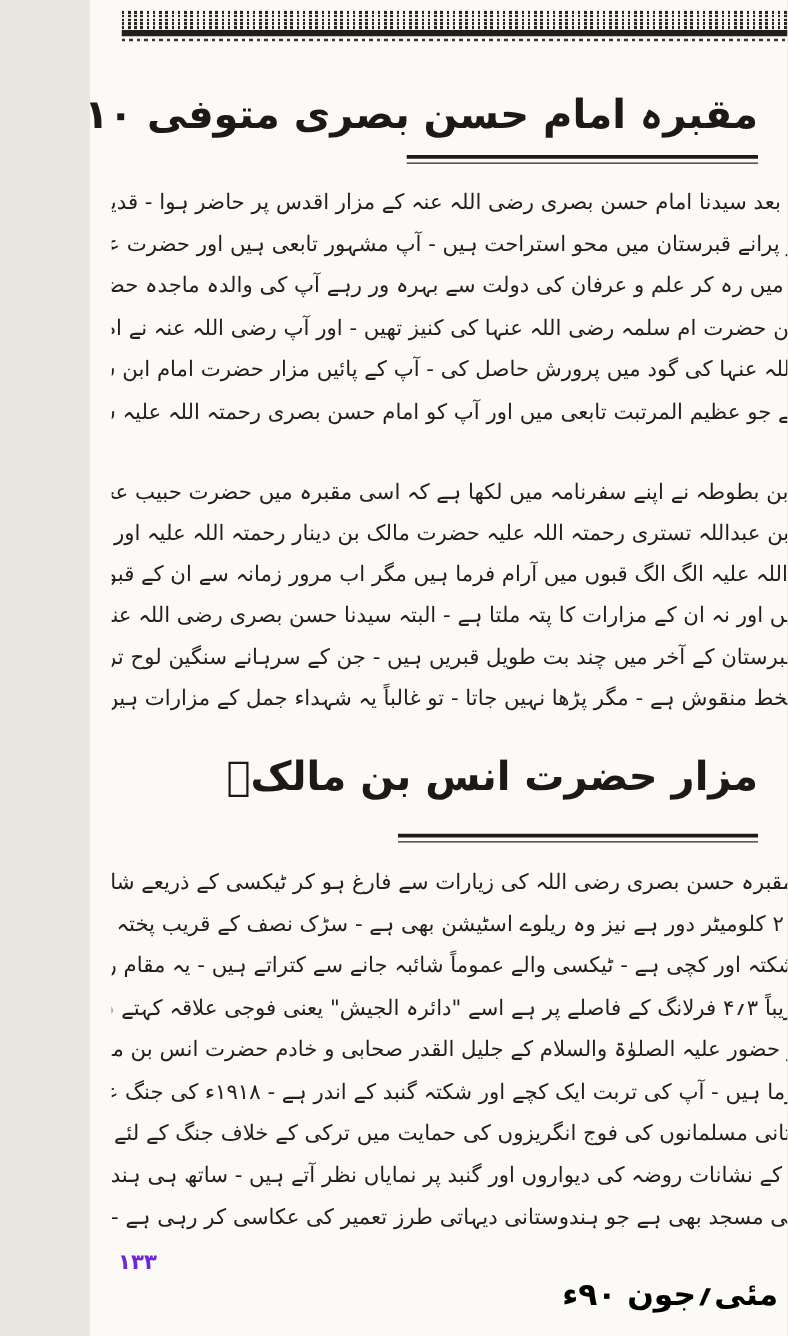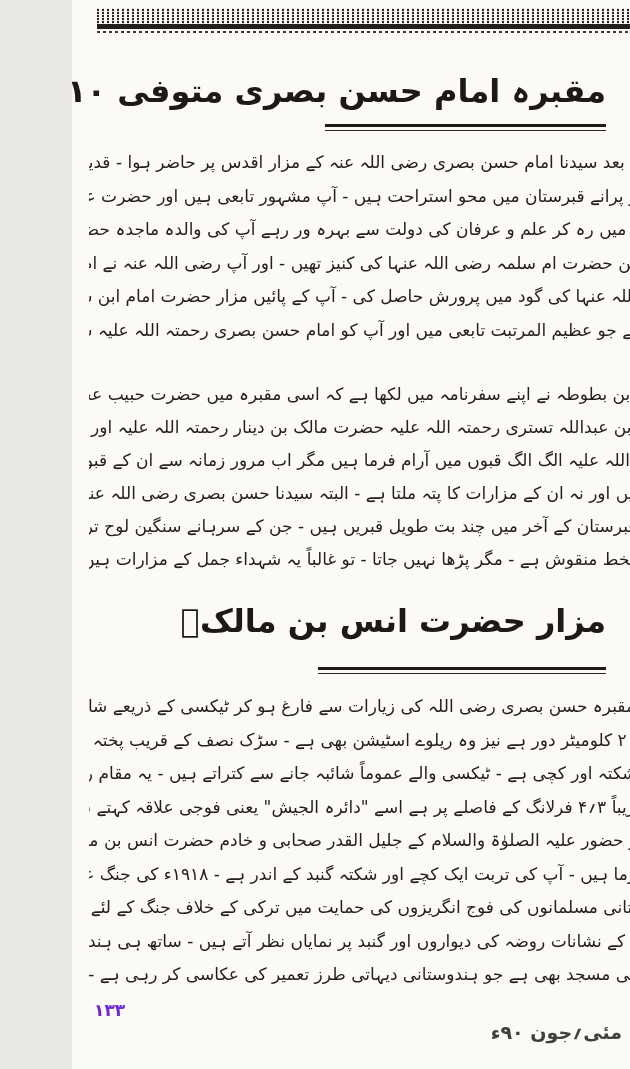--- a/index.html
+++ b/index.html
@@ -53,21 +53,21 @@
   .p2 .line{height:33px;line-height:33px;}
   .line.first{padding-right:44px;}
   .line.last{text-align-last:right;}
   
   .pageno{
     position:absolute;left:22px;top:1000px;
     font-size:17px;font-weight:700;color:#6d28d9;
   }
   .footer-date{
     position:absolute;right:8px;top:1021px;
-    font-size:19px;font-weight:700;color:#404040;
+    font-size:25px;font-weight:700;color:#000000;
     white-space:nowrap;
   }
 </style>
 </head>
 <body>
 
 <div id="page">
 
   <div class="top-border">
     <div class="tb-fringe"></div>

